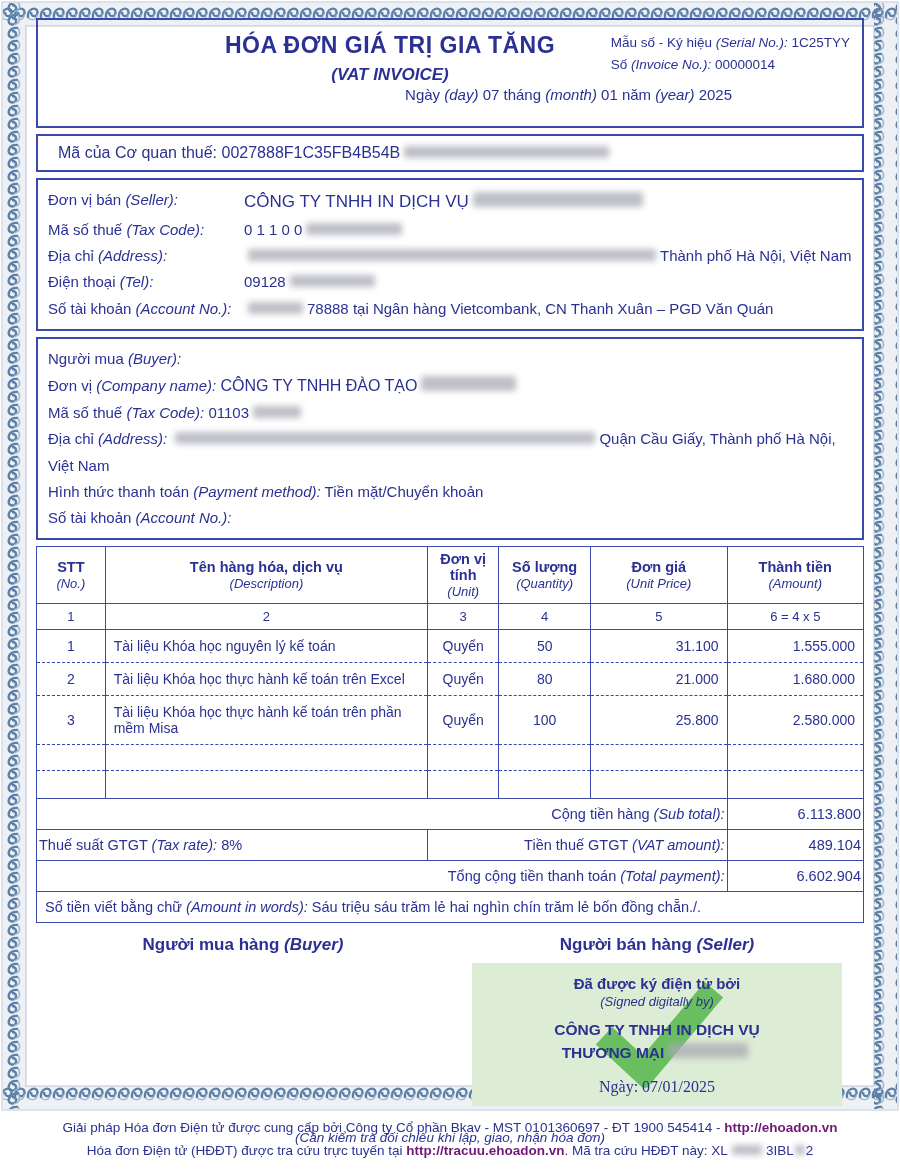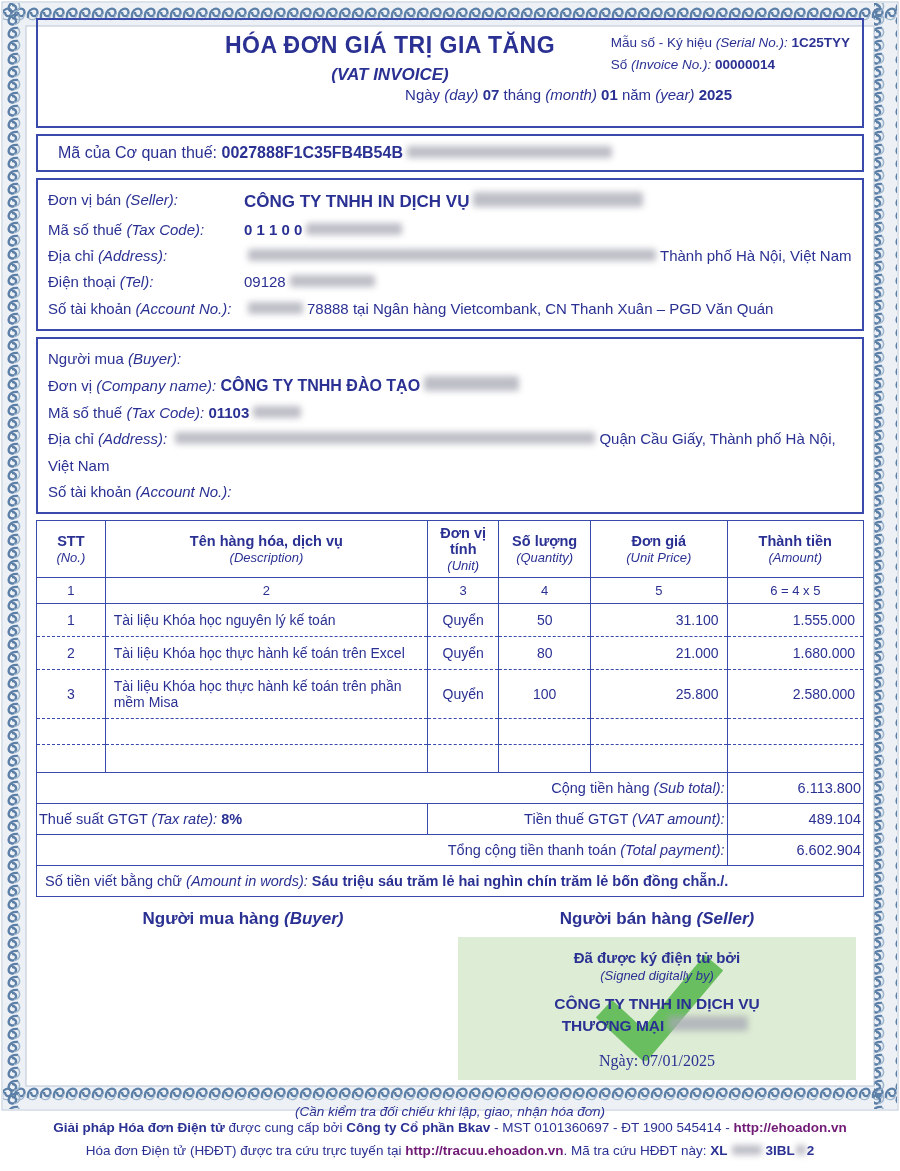--- a/index.html
+++ b/index.html
@@ -11,21 +11,21 @@
 
   
   .watermark { position:absolute; left:272px; top:730px; width:190px; height:120px; z-index:1; opacity:.55; text-align:center; }
   .watermark .wm-text { font-family:"DejaVu Serif", serif; font-style:italic; color:#8f9db3; font-size:24px; margin-top:-14px; letter-spacing:1px; }
 
   .content { position:absolute; left:36px; top:18px; width:828px; z-index:3; }
 
   .box { border:2px solid #3a49ac; margin-bottom:6px; padding:7px 10px; background:transparent; }
 
   .it { font-style:italic; }
-  .b { font-weight:bold; }
+  .b { font-weight:normal; }
   .blur { display:inline-block; background:#a7a9b4; filter:blur(3px); border-radius:2px; height:12px; vertical-align:baseline; margin:0 4px; opacity:.75; }
   .blur.tall { height:15px; }
 
   
   .hdr { position:relative; padding:12px 10px 10px; height:110px; }
   .hdr-center { text-align:center; padding-right:120px; }
   .hdr-title { font-size:23px; font-weight:bold; letter-spacing:.5px; }
   .hdr-sub { font-size:17px; font-weight:bold; font-style:italic; margin-top:6px; }
   .hdr-date { font-size:15px; margin-top:1px;text-align:right; }
   .hdr-serial { position:absolute; right:12px; top:12px; font-size:13.5px; line-height:1.65; text-align:left; }
@@ -52,21 +52,21 @@
   tr.e2 td { border-top-style:dashed; height:28px; }
   tr.sum td { padding:7px 2px; font-size:14.5px; }
   .amt { font-weight:normal; font-size:14.5px;text-align:right; }
   tr.words td { padding:7px 8px; font-size:14.5px; }
 
   
   .sig-row { display:flex; margin-top:12px; }
   .sig-col { flex:1; text-align:center; }
   .sig-h { font-size:17px; font-weight:bold; }
   .sig-h .it { font-weight:bold; }
-  .signed-box { position:relative; width:398px; margin:8px auto 0; background:#ddecd4; padding:12px 10px 10px; min-height:122px; }
+  .signed-box { position:relative; width:370px; margin:8px auto 0; background:#ddecd4; padding:12px 10px 10px; min-height:122px; }
   .check-svg { position:absolute; left:50%; top:50%; transform:translate(-50%,-52%); }
   .signed-inner { position:relative; z-index:1; }
   .signed-l1 { font-size:15px; font-weight:bold; }
   .signed-l2 { font-size:13px; font-style:italic; margin-top:2px; }
   .signed-co { font-size:15.5px; font-weight:bold; margin-top:10px; line-height:1.45; }
   .signed-date { font-size:16px; margin-top:14px;font-family:Liberation Serif, serif; }
 
   .note-line { text-align:center; font-size:13.5px; font-style:italic; margin-top:24px; }
 
   
@@ -177,20 +177,24 @@
       </div>
       <div>
         <span>Mã số thuế </span><span class="it">(Tax Code):</span>
         <span class="b">01103</span><span class="blur" style="width:48px"></span>
       </div>
       <div>
         <span>Địa chỉ </span><span class="it">(Address):</span>
         <span class="blur" style="width:420px"></span><span>Quận Cầu Giấy, Thành phố Hà Nội, Việt Nam</span>
       </div>
       <div>
+        <span>Hình thức thanh toán </span><span class="it">(Payment method):</span>
+        <span>Tiền mặt/Chuyển khoản</span>
+      </div>
+      <div>
         <span>Số tài khoản </span><span class="it">(Account No.):</span>
       </div>
     </div>
 
     <table class="items">
       <colgroup>
         <col style="width:8.3%">
           <col style="width:39%">
           <col style="width:8.6%">
         <col style="width:11.1%">

